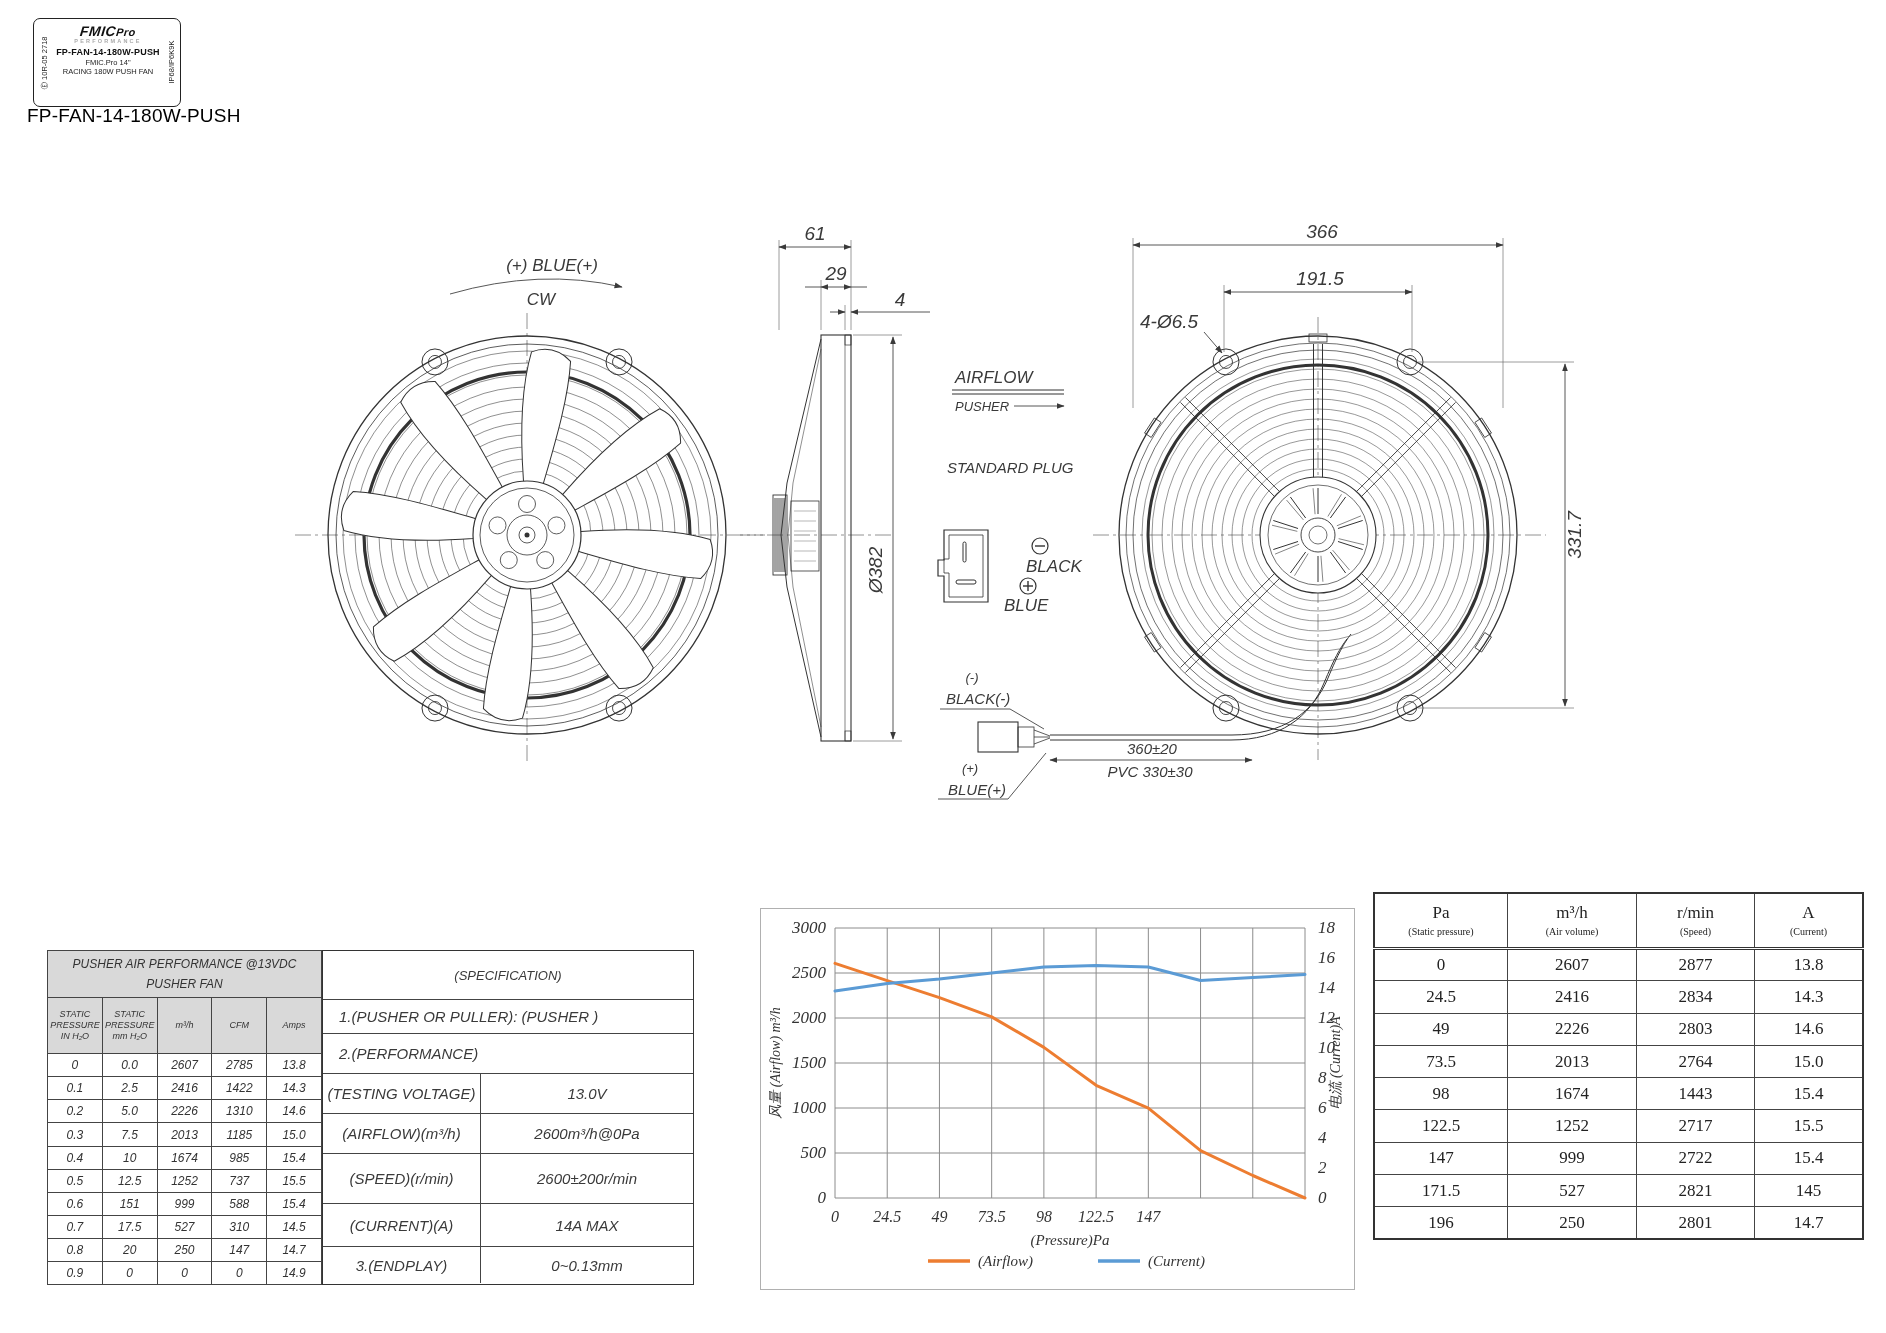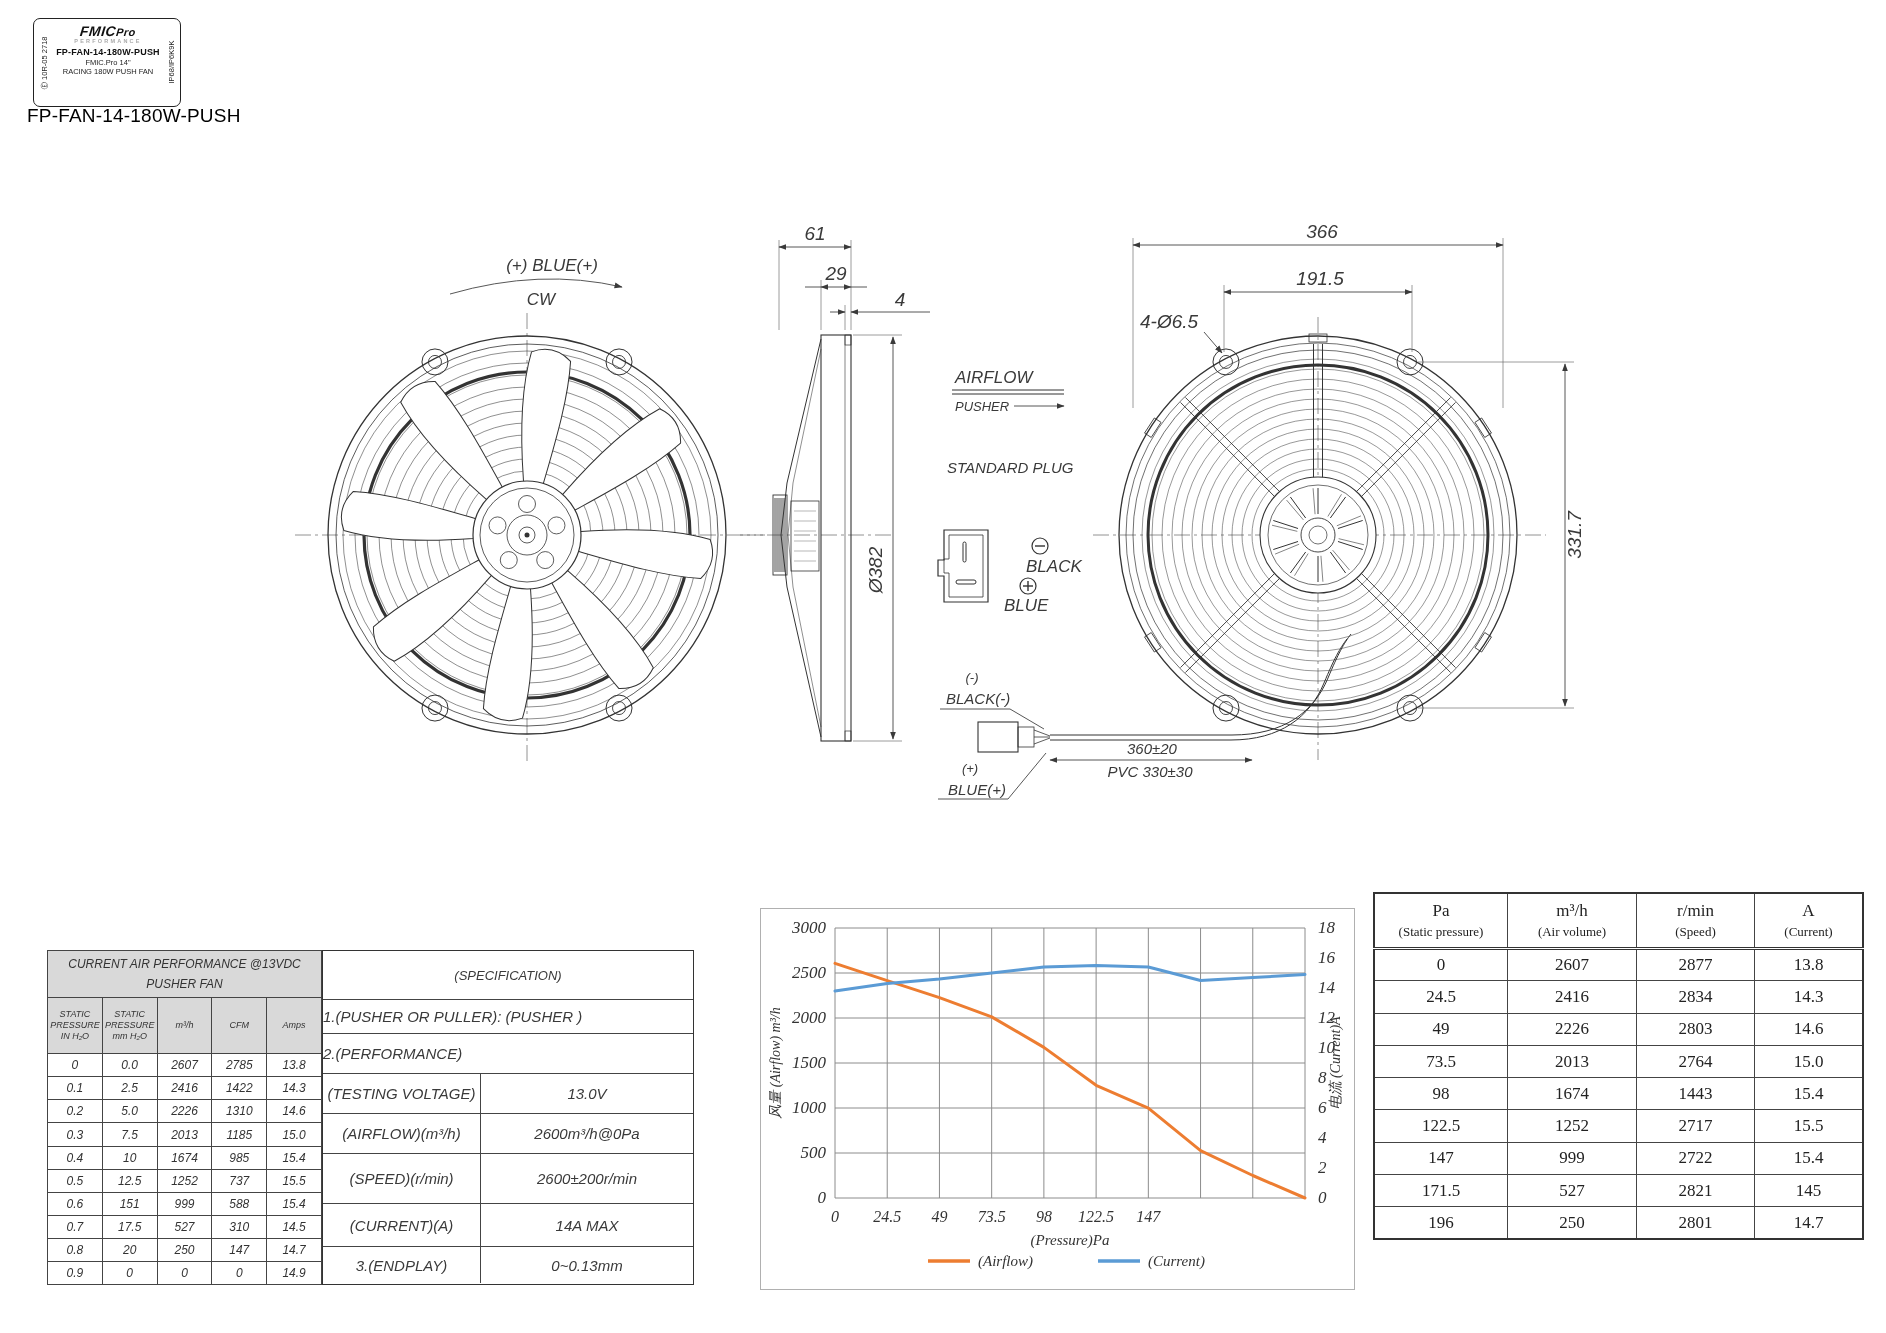--- a/index.html
+++ b/index.html
@@ -45,29 +45,29 @@
   
   .spec{position:absolute;left:322px;top:950px;width:372px;height:335px;
     border:1.5px solid #333;box-sizing:border-box;
     font:italic 15px "Liberation Sans",sans-serif;color:#3a3a3a;}
   .spec-row{border-top:1px solid #444;box-sizing:border-box;display:flex;align-items:center;}
   .spec-row:first-child{border-top:none;}
   .spec-title{justify-content:center;font-size:13px;}
   .spec-left{width:158px;flex:0 0 158px;border-right:1px solid #444;align-self:stretch;
     display:flex;align-items:center;justify-content:center;text-align:center;box-sizing:border-box;}
   .spec-right{flex:1;display:flex;align-items:center;justify-content:center;text-align:center;}
-  .spec-full{padding-left:0;}
+  .spec-full{padding-left:16px;}
   
   #chart-svg{position:absolute;left:760px;top:908px;}
   
   .dt-wrap{position:absolute;left:1373px;top:892px;width:484px;height:348px;}
   .dt-wrap table{border:2px solid #333;font-family:"Liberation Serif",serif;}
   .dt-wrap td,.dt-wrap th{border:1px solid #333;text-align:center;font-weight:normal;}
   .dt-head{font-size:17px;line-height:1.35;border-bottom:3px double #333 !important;}
-  .dt-head .sub{font-size:13px;}
+  .dt-head .sub{font-size:10px;}
   .dt-cell{font-size:17px;color:#222;}
 </style>
 </head>
 <body>
 
 <div id="page">
 
   <div class="label-box">
     <div class="lb-vert lb-cert">
       <span>Ⓔ</span>
@@ -340,21 +340,21 @@
       <text class="t-dim-s" x="1152" y="614" text-anchor="middle">360±20</text>
       <text class="t-dim-s" x="1150" y="637" text-anchor="middle">PVC 330±30</text>
     </g>
   </svg>
 
   <div class="perf-wrap">
     <table class="grid" id="perf-table">
         <tbody>
           <tr style="height: 47px;">
             <td colspan="5" class="perf-title">
-              <div>CURRENT AIR PERFORMANCE @13VDC</div>
+              <div>PUSHER AIR PERFORMANCE @13VDC</div>
               <div>PUSHER FAN</div>
             </td>
           </tr>
           <tr style="height: 56px;">
             <td class="perf-head">
               <div>STATIC</div>
               <div>PRESSURE</div>
               <div>IN H₂O</div>
             </td>
             <td class="perf-head">

